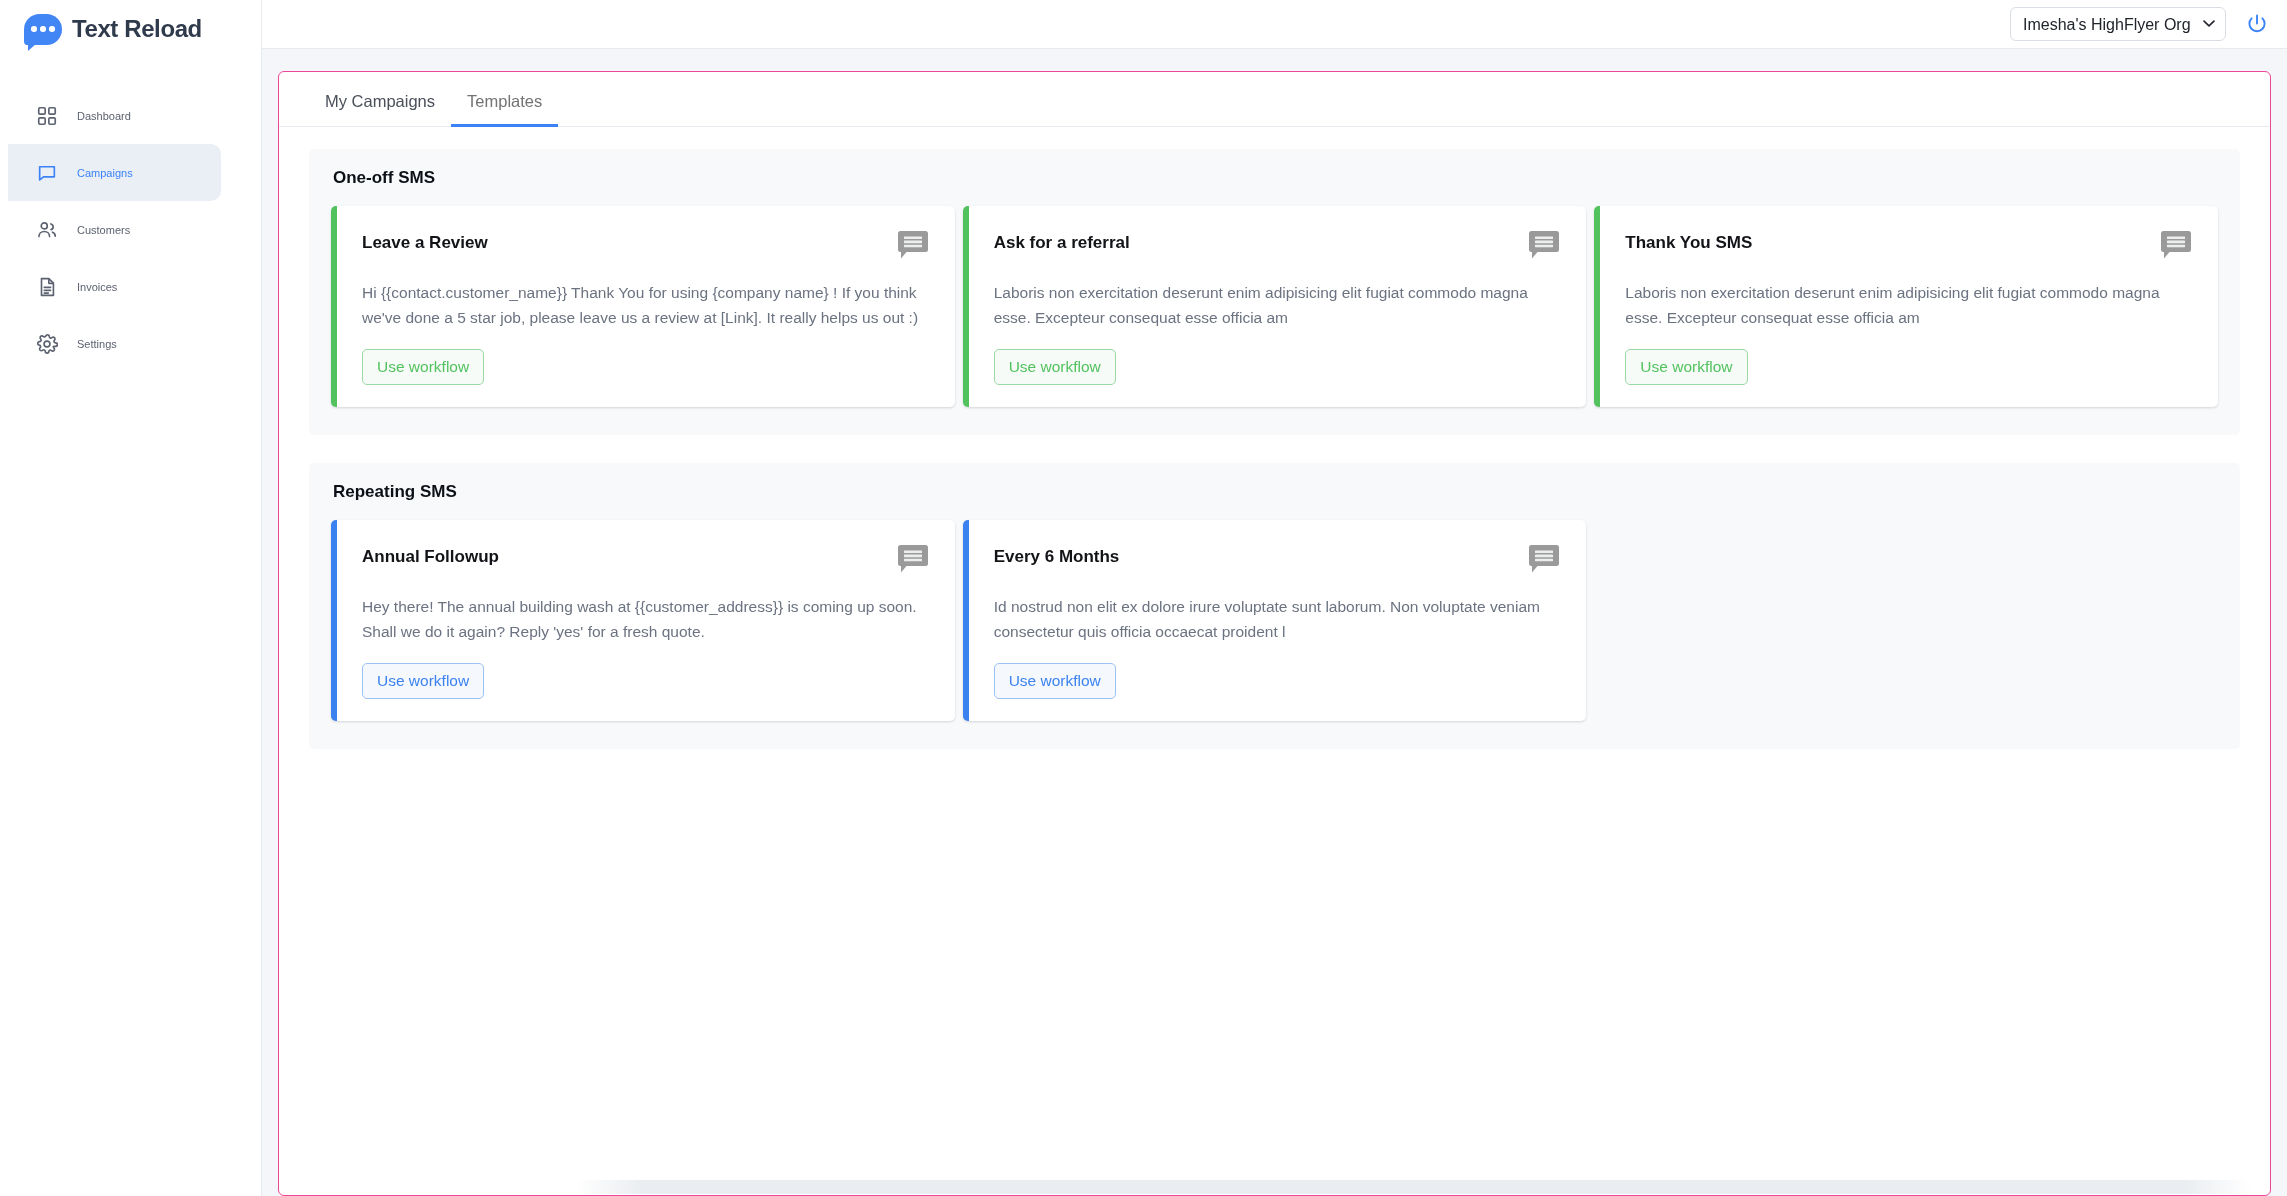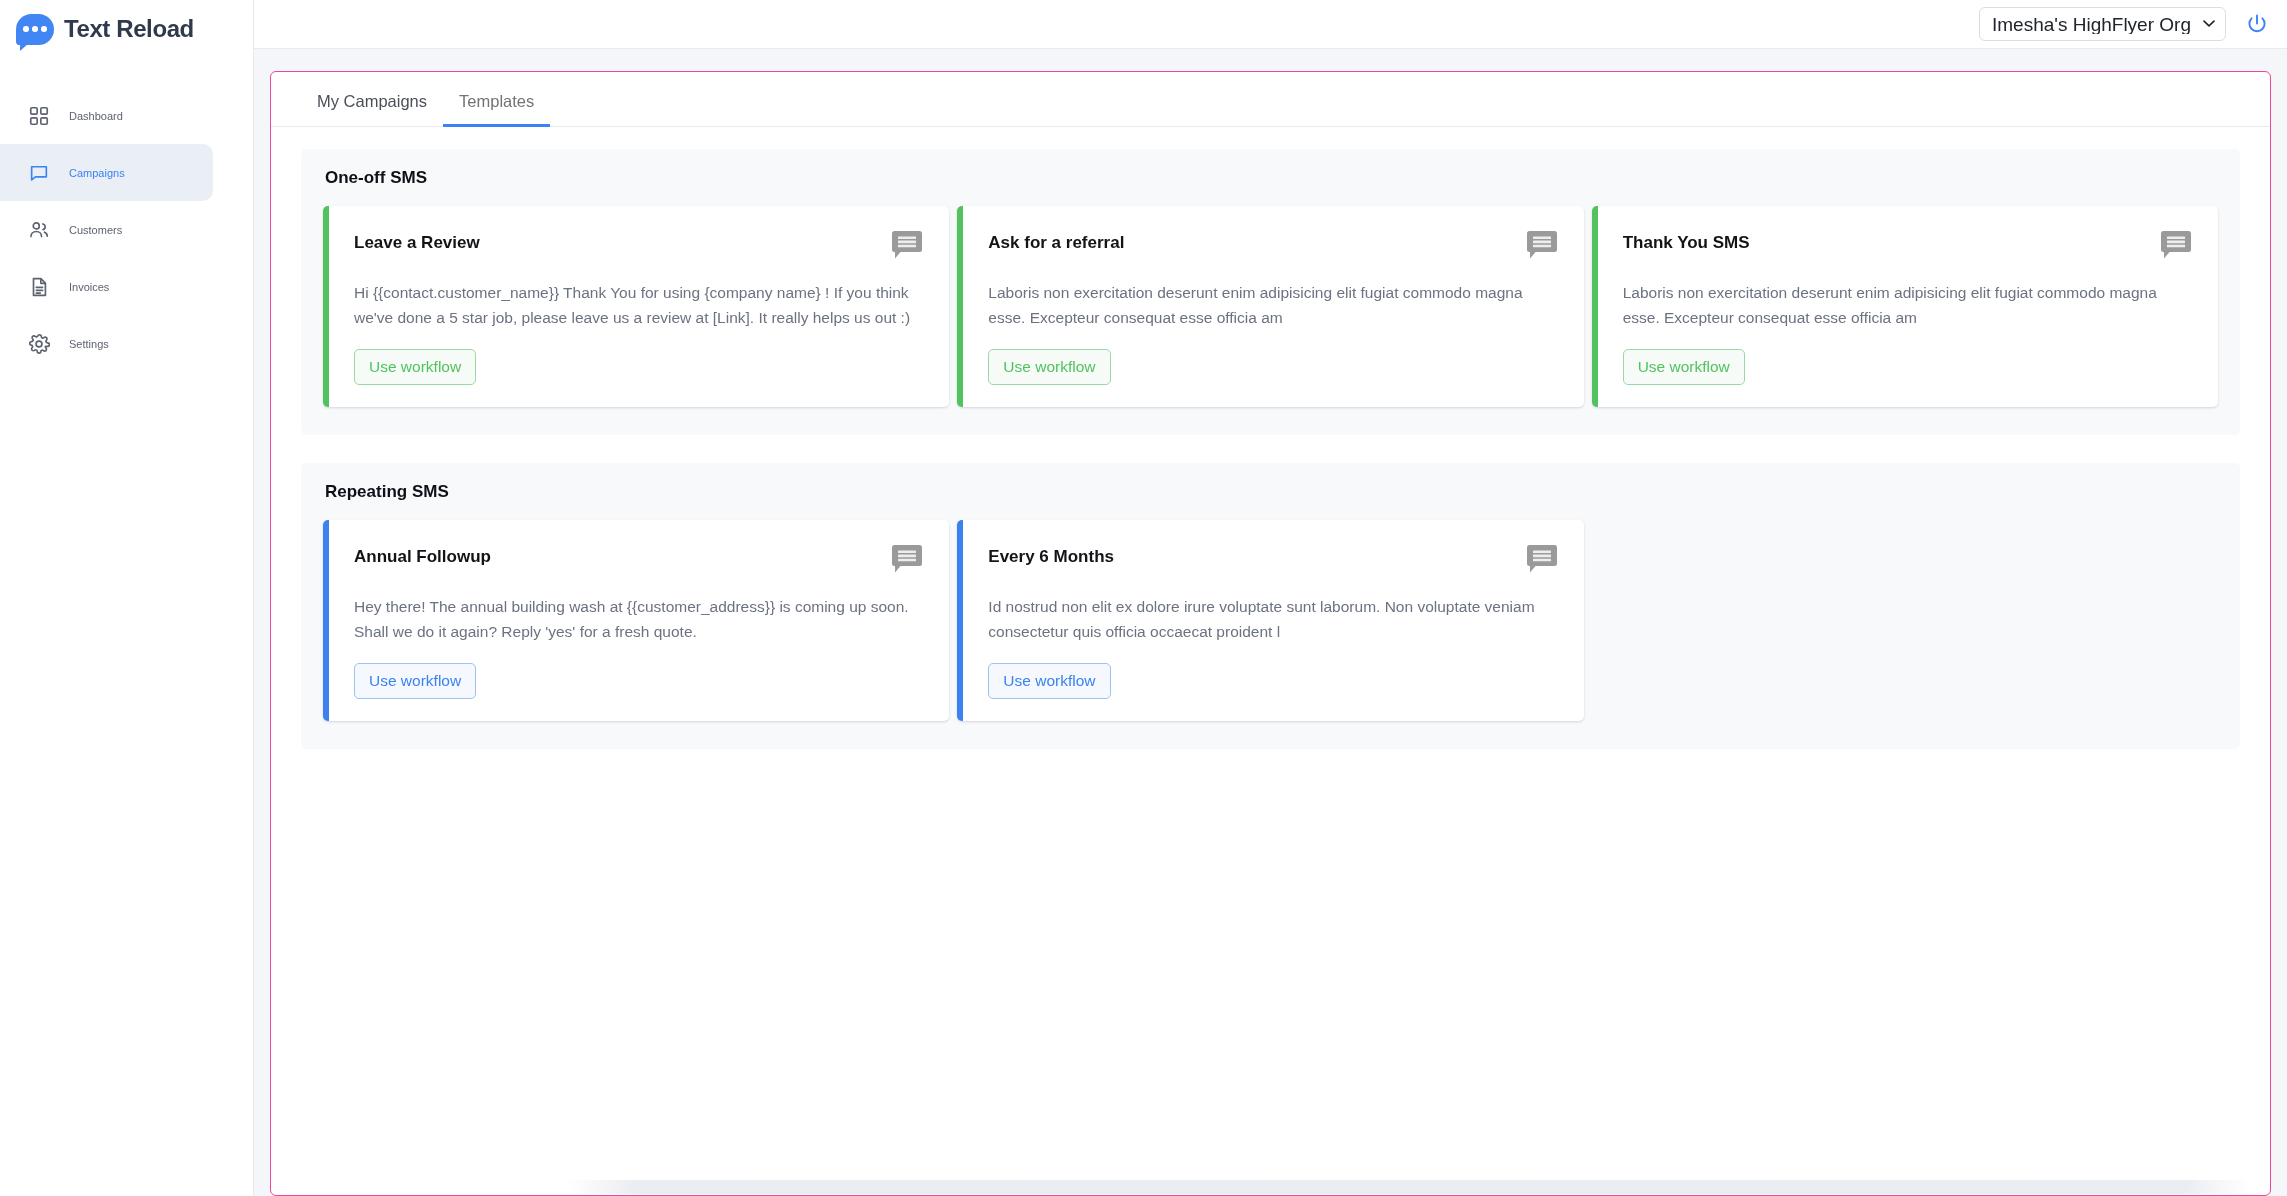--- a/index.html
+++ b/index.html
@@ -18,20 +18,21 @@
   }
 
   
   .sidebar {
     width: 254px;
     flex: 0 0 254px;
     height: 1196px;
     background: #ffffff;
     border-right: 1px solid #e7eaef;
     position: relative;
+    margin-left: 8px;
   }
   .logo-row {
     display: flex;
     align-items: center;
     gap: 10px;
     padding: 12px 0 0 16px;
     height: 46px;
   }
   .logo-bubble {
     width: 38px; height: 31px;
@@ -97,21 +98,21 @@
     padding-right: 16px;
     gap: 17px;
   }
   .org-select {
     appearance: none;
     -webkit-appearance: none;
     border: 1px solid #d9dee5;
     border-radius: 6px;
     background: #ffffff;
     font-family: "Liberation Sans", sans-serif;
-    font-size: 19px;
+    font-size: 16px;
     color: #20242c;
     padding: 6px 34px 6px 12px;
     height: 34px;
     cursor: pointer;
   }
   .select-wrap { position: relative; display: inline-block; }
   .select-wrap .chev {
     position: absolute; right: 11px; top: 50%;
     transform: translateY(-50%);
     pointer-events: none;

